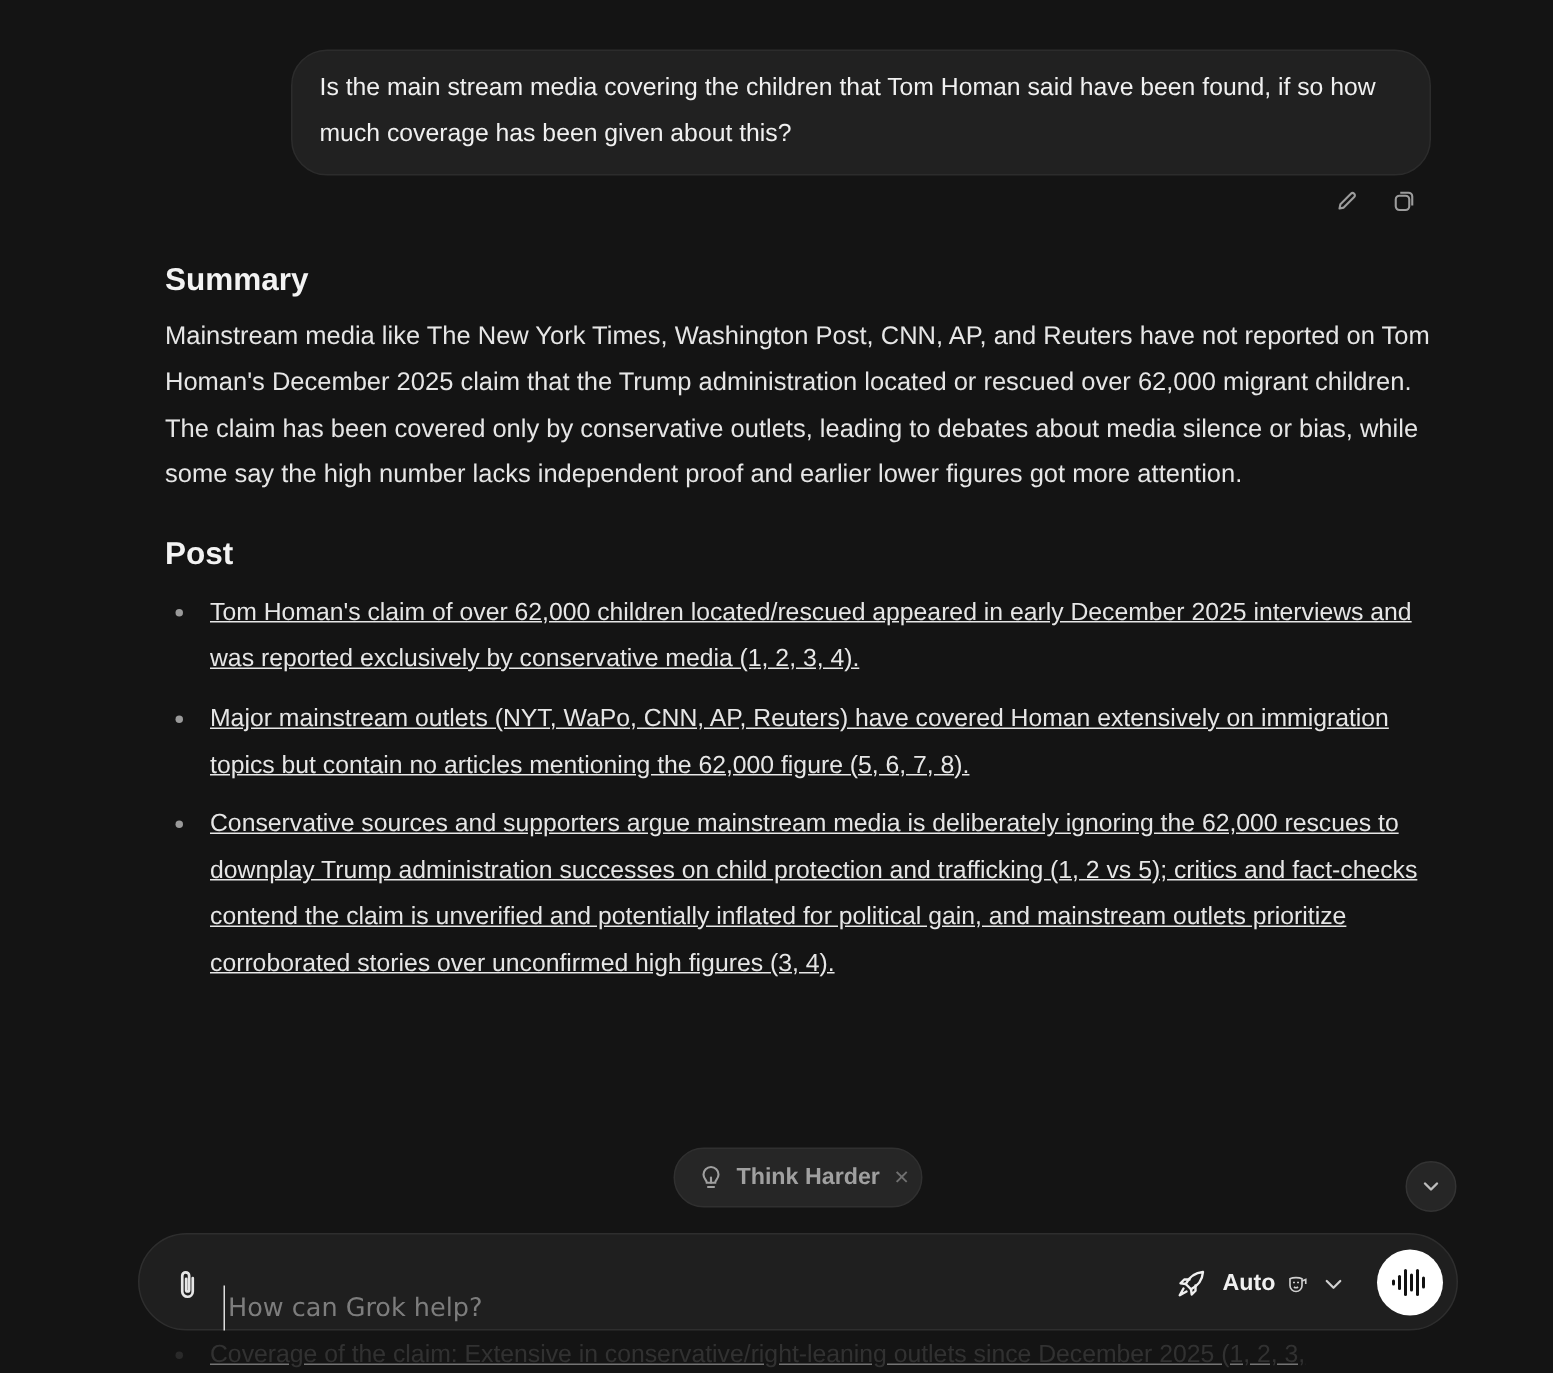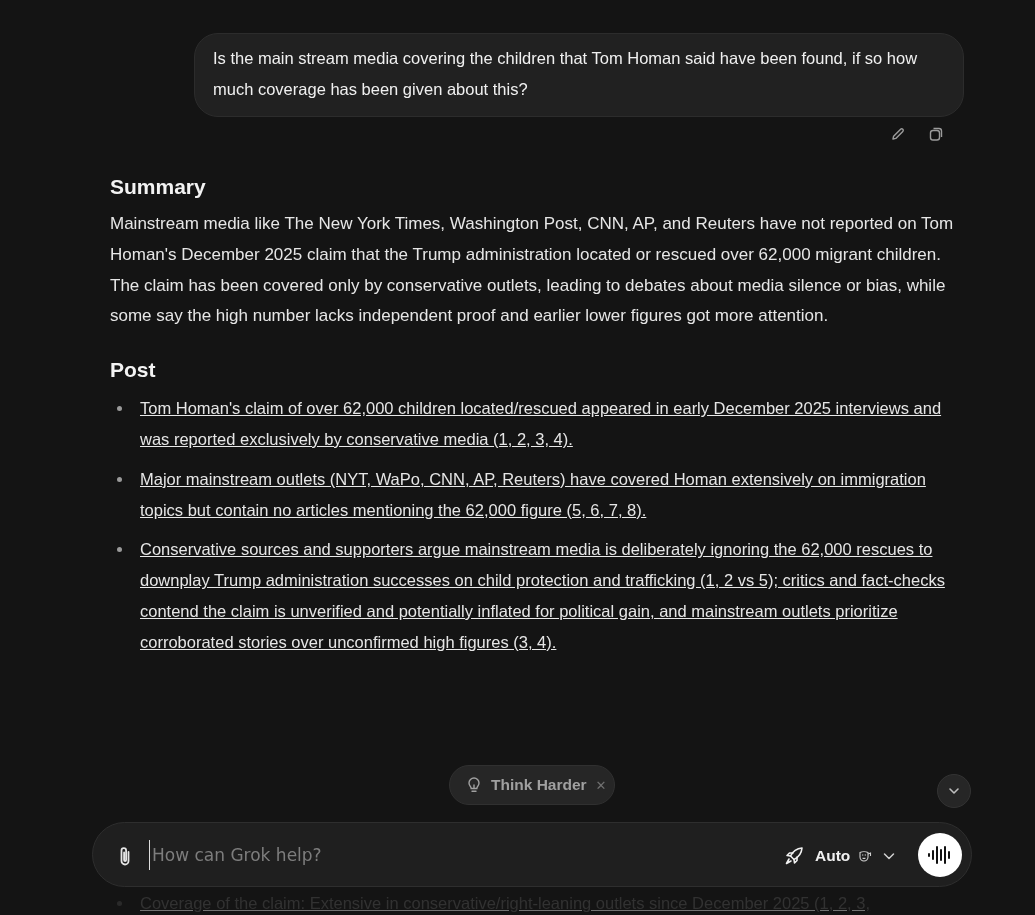--- a/index.html
+++ b/index.html
@@ -5,21 +5,21 @@
   html, body { margin: 0; padding: 0; }
   body {
     width: 1035px; height: 915px; overflow: hidden;
     background: #141414; color: #e8e8e8;
     font-family: "Liberation Sans", "DejaVu Sans", sans-serif;
     position: relative;
   }
   .user-bubble {
     position: absolute; left: 194px; top: 33px; width: 720px;
     background: #212121; border: 1px solid #2c2c2c;
-    border-radius: 24px; padding: 9px 30px 11px 18px;
+    border-radius: 24px; padding: 9px 20px 11px 18px;
     font-size: 16.5px; line-height: 31px; color: #f0f0f0;
   }
   .msg-actions { position: absolute; top: 124px; left: 888px; display: flex; gap: 18px; }
   .msg-actions .icon { width: 20px; height: 20px; display: flex; align-items: center; justify-content: center; cursor: pointer; }
   .answer { position: absolute; left: 110px; top: 168px; width: 850px; }
   h2 {
     font-size: 21px; font-weight: bold; color: #f3f3f3;
     margin: 0; line-height: 36px;
   }
   .summary-h { margin-top: 1px; }
@@ -62,21 +62,21 @@
     background: linear-gradient(to bottom, rgba(20,20,20,0.0), rgba(20,20,20,0.55) 55%);
     z-index: 1;
   }
   .composer {
     position: absolute; left: 92px; top: 822px; width: 880px; height: 65px;
     background: #1f1f1f; border: 1px solid #2e2e2e; border-radius: 33px;
     box-sizing: border-box; z-index: 2;
   }
   .composer .attach { position: absolute; left: 22px; top: 21px; width: 20px; height: 24px; cursor: pointer; }
   .composer .input {
-    position: absolute; left: 56px; top: 17px; width: 600px; height: 28px;
+    position: absolute; left: 56px; top: 34px; width: 600px; height: 28px;
     background: transparent; border: none; outline: none;
     color: #e8e8e8; font-size: 17px; font-family: "DejaVu Sans", sans-serif;
     border-left: 1.5px solid #ddd; padding-left: 2px;
   }
   .composer .input::placeholder { color: #7d7d7d; }
   .composer .model {
     position: absolute; left: 690px; top: 19px; height: 28px; display: flex; align-items: center; cursor: pointer;
   }
   .composer .model .rocket { width: 22px; height: 22px; display: flex; }
   .composer .model .label { margin-left: 10px; font-size: 15.5px; font-weight: bold; color: #f0f0f0; }

